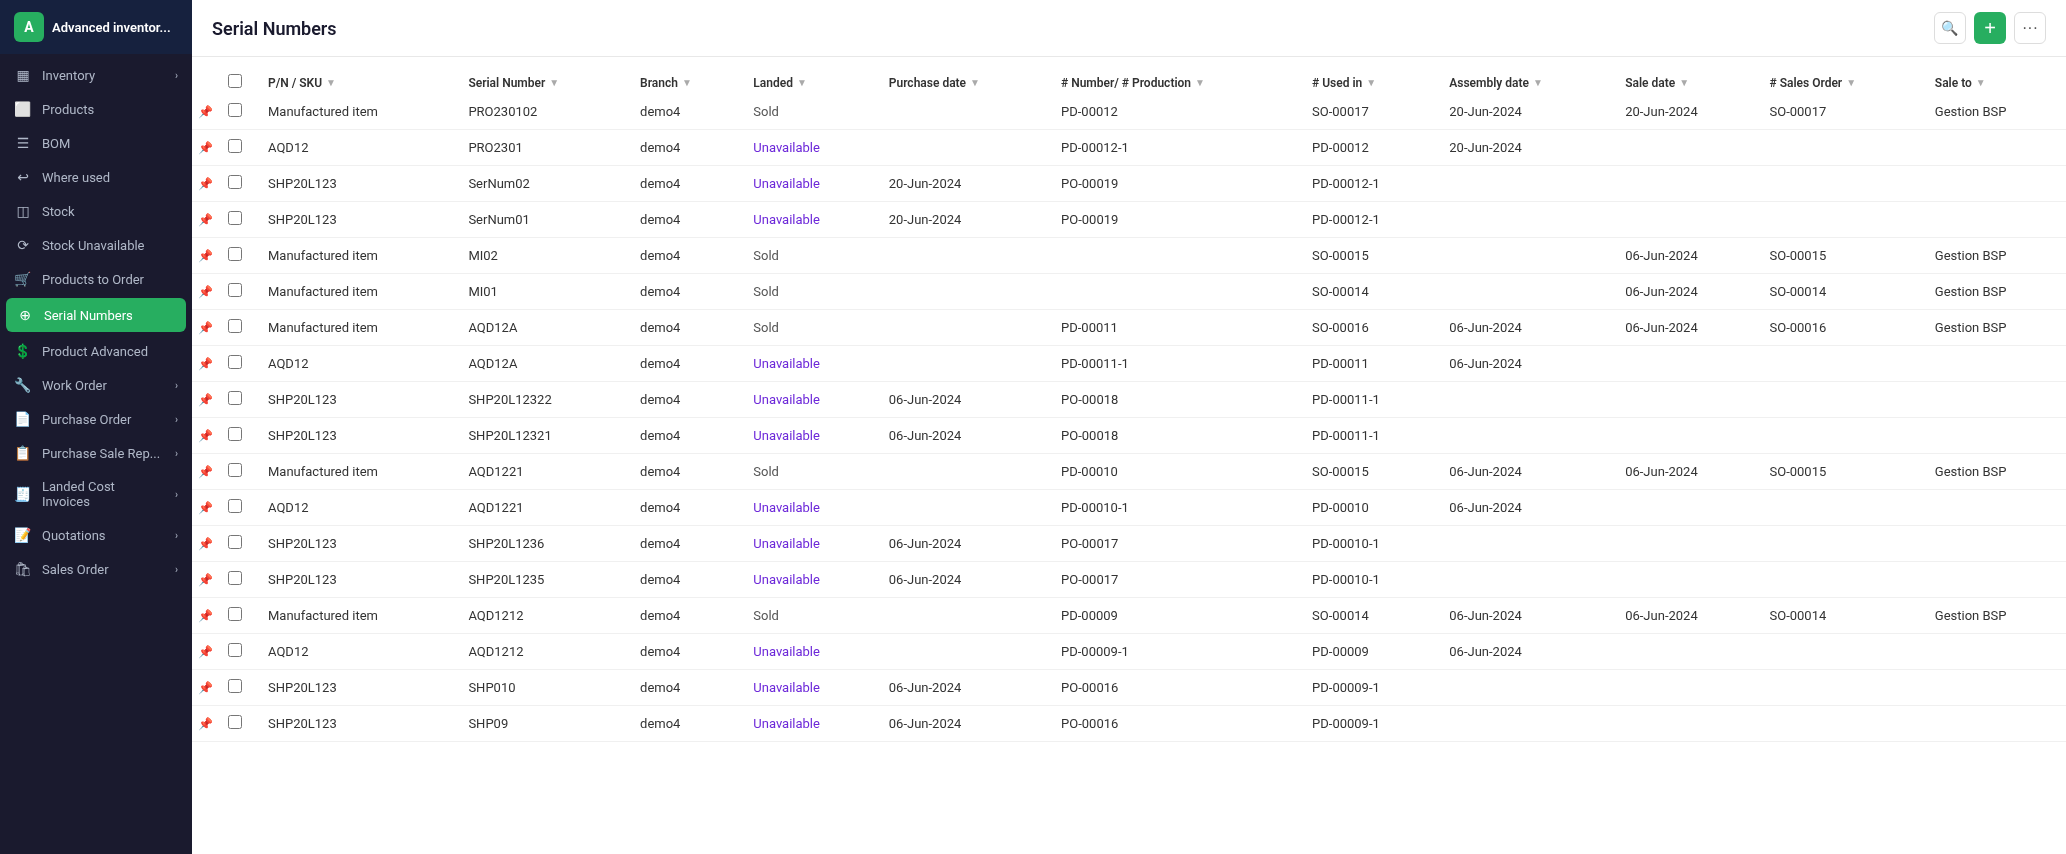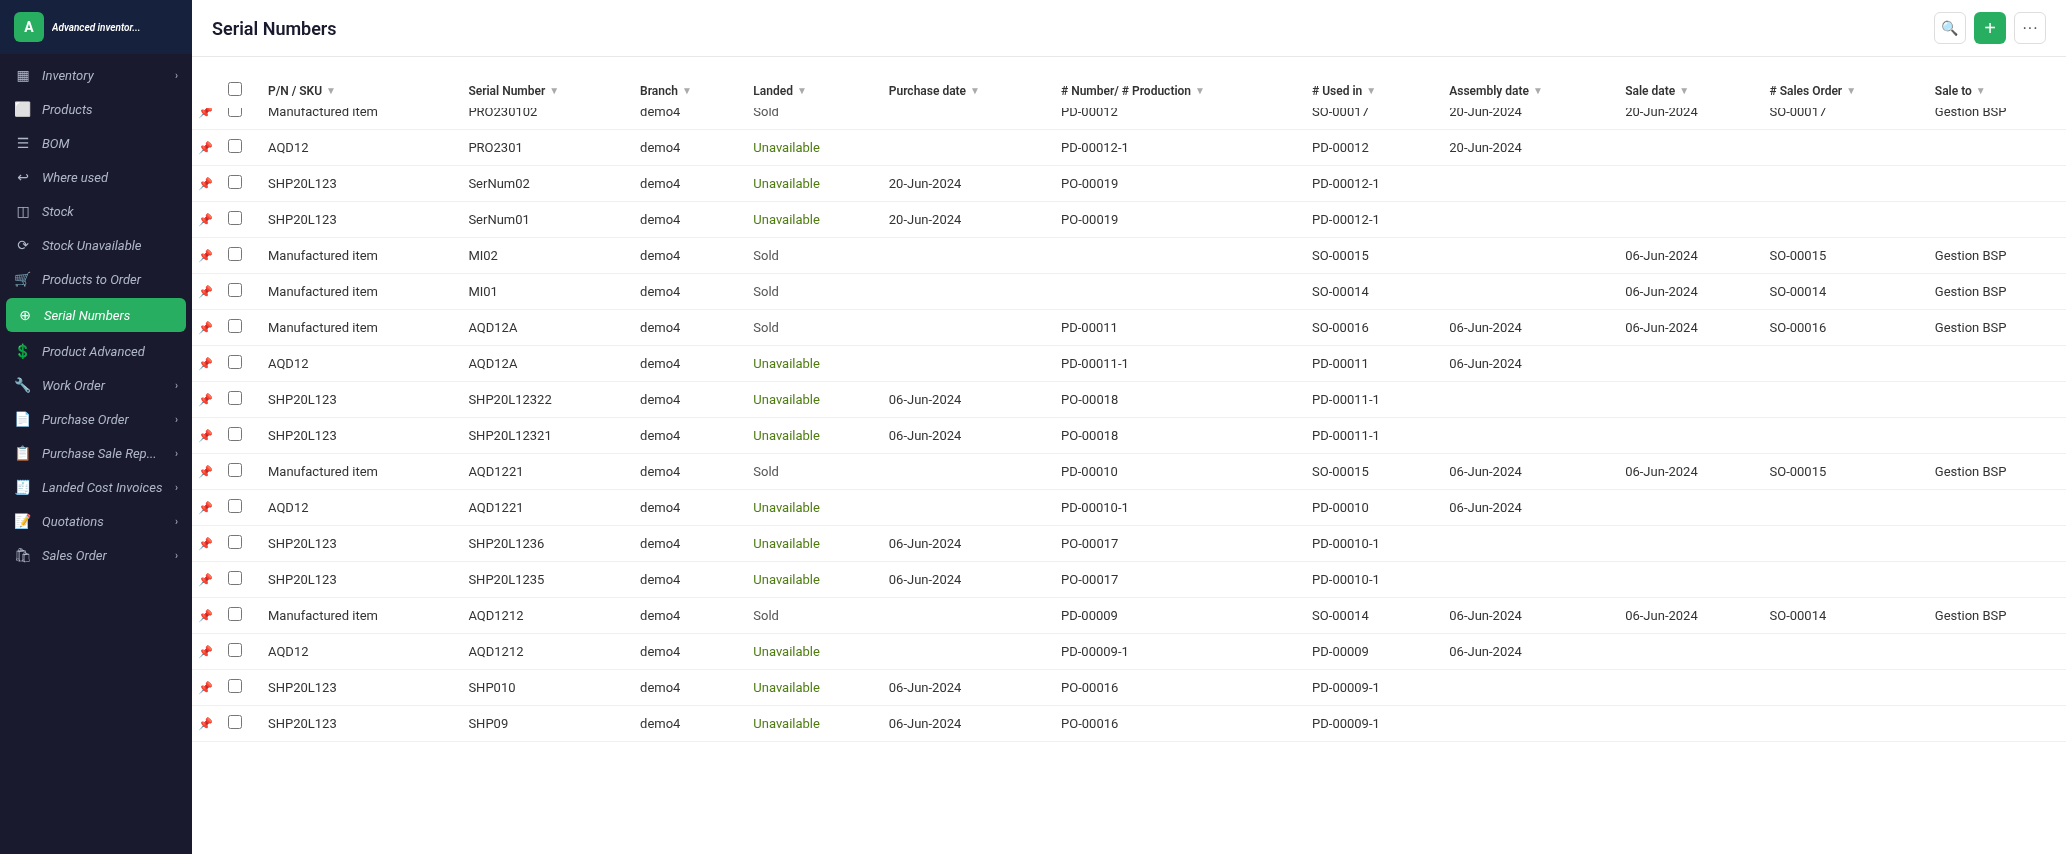--- a/index.html
+++ b/index.html
@@ -26,45 +26,44 @@
     .app-logo {
       width: 30px; height: 30px;
       background: #27ae60;
       border-radius: 6px;
       display: flex; align-items: center; justify-content: center;
       color: white; font-weight: bold; font-size: 14px;
       flex-shrink: 0;
     }
     .app-title {
       color: white;
-      font-size: 10px;
+      font-size: 13px;
       font-weight: 600;
       overflow: hidden;
       text-overflow: ellipsis;
       white-space: nowrap;
-      font-style: italic;
     }
     .sidebar-section {
       padding: 4px 0;
     }
     .sidebar-item {
       display: flex;
       align-items: center;
       padding: 9px 14px;
       cursor: pointer;
       gap: 10px;
       color: #b0b8c8;
       font-size: 13px;
       position: relative;
     }
     .sidebar-item.active { background: #27ae60; color: white; border-radius: 6px; margin: 2px 6px; padding: 9px 10px; }
     .sidebar-item.active .sidebar-icon { color: white; }
     .sidebar-icon { font-size: 14px; width: 18px; text-align: center; flex-shrink: 0; }
     .sidebar-chevron { margin-left: auto; font-size: 10px; }
-    .sidebar-label { flex: 1; font-style: italic; }
+    .sidebar-label { flex: 1; }
 
     
     #main {
       flex: 1;
       display: flex;
       flex-direction: column;
       overflow: hidden;
       background: white;
     }
     #top-bar {
@@ -122,21 +121,21 @@
       flex: 1;
       overflow: auto;
     }
     table {
       width: 100%;
       border-collapse: collapse;
       font-size: 13px;
     }
     thead {
       position: sticky;
-      top: 16px;
+      top: 8px;
       background: white;
       z-index: 10;
     }
     thead tr {
       border-bottom: 2px solid #e8e8e8;
     }
     th {
       padding: 10px 12px;
       text-align: left;
       font-weight: 600;
@@ -165,21 +164,21 @@
       padding: 9px 8px;
     }
     .col-pin {
       width: 28px;
       padding: 9px 6px;
     }
     .status-sold {
       color: #555;
     }
     .status-unavailable {
-      color: #4d7c0f;
+      color: #6d28d9;
     }
     input[type="checkbox"] {
       width: 14px; height: 14px;
       cursor: pointer;
     }
     .pin-icon {
       color: #bbb;
       font-size: 12px;
       cursor: pointer;
     }

